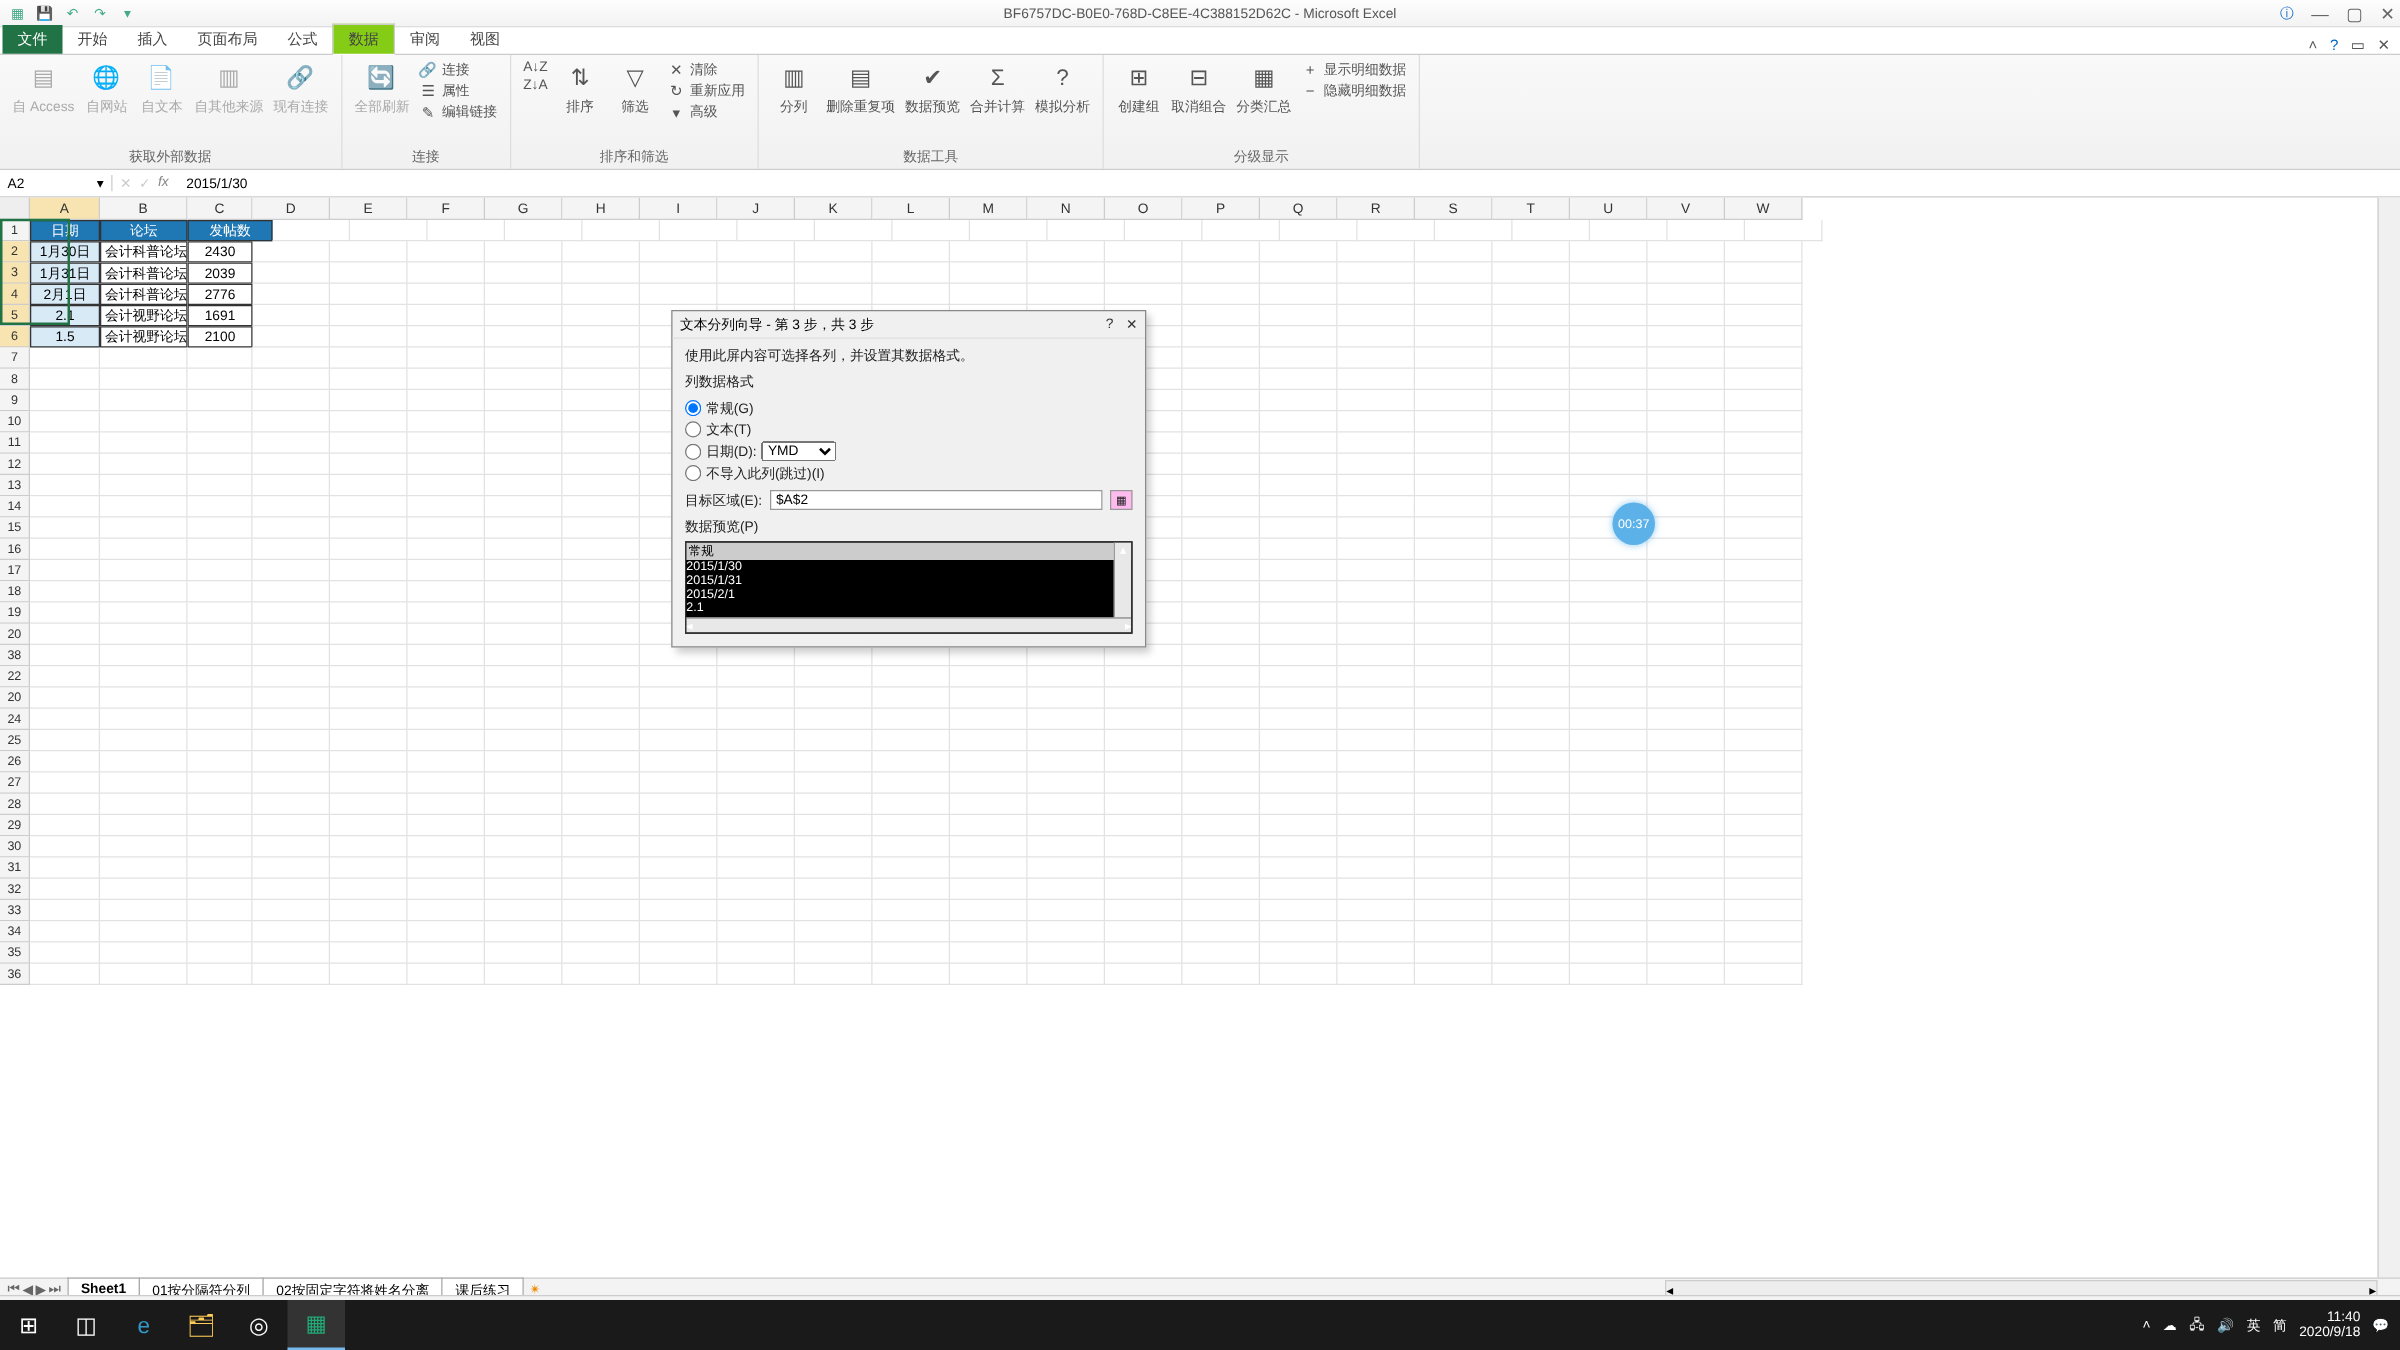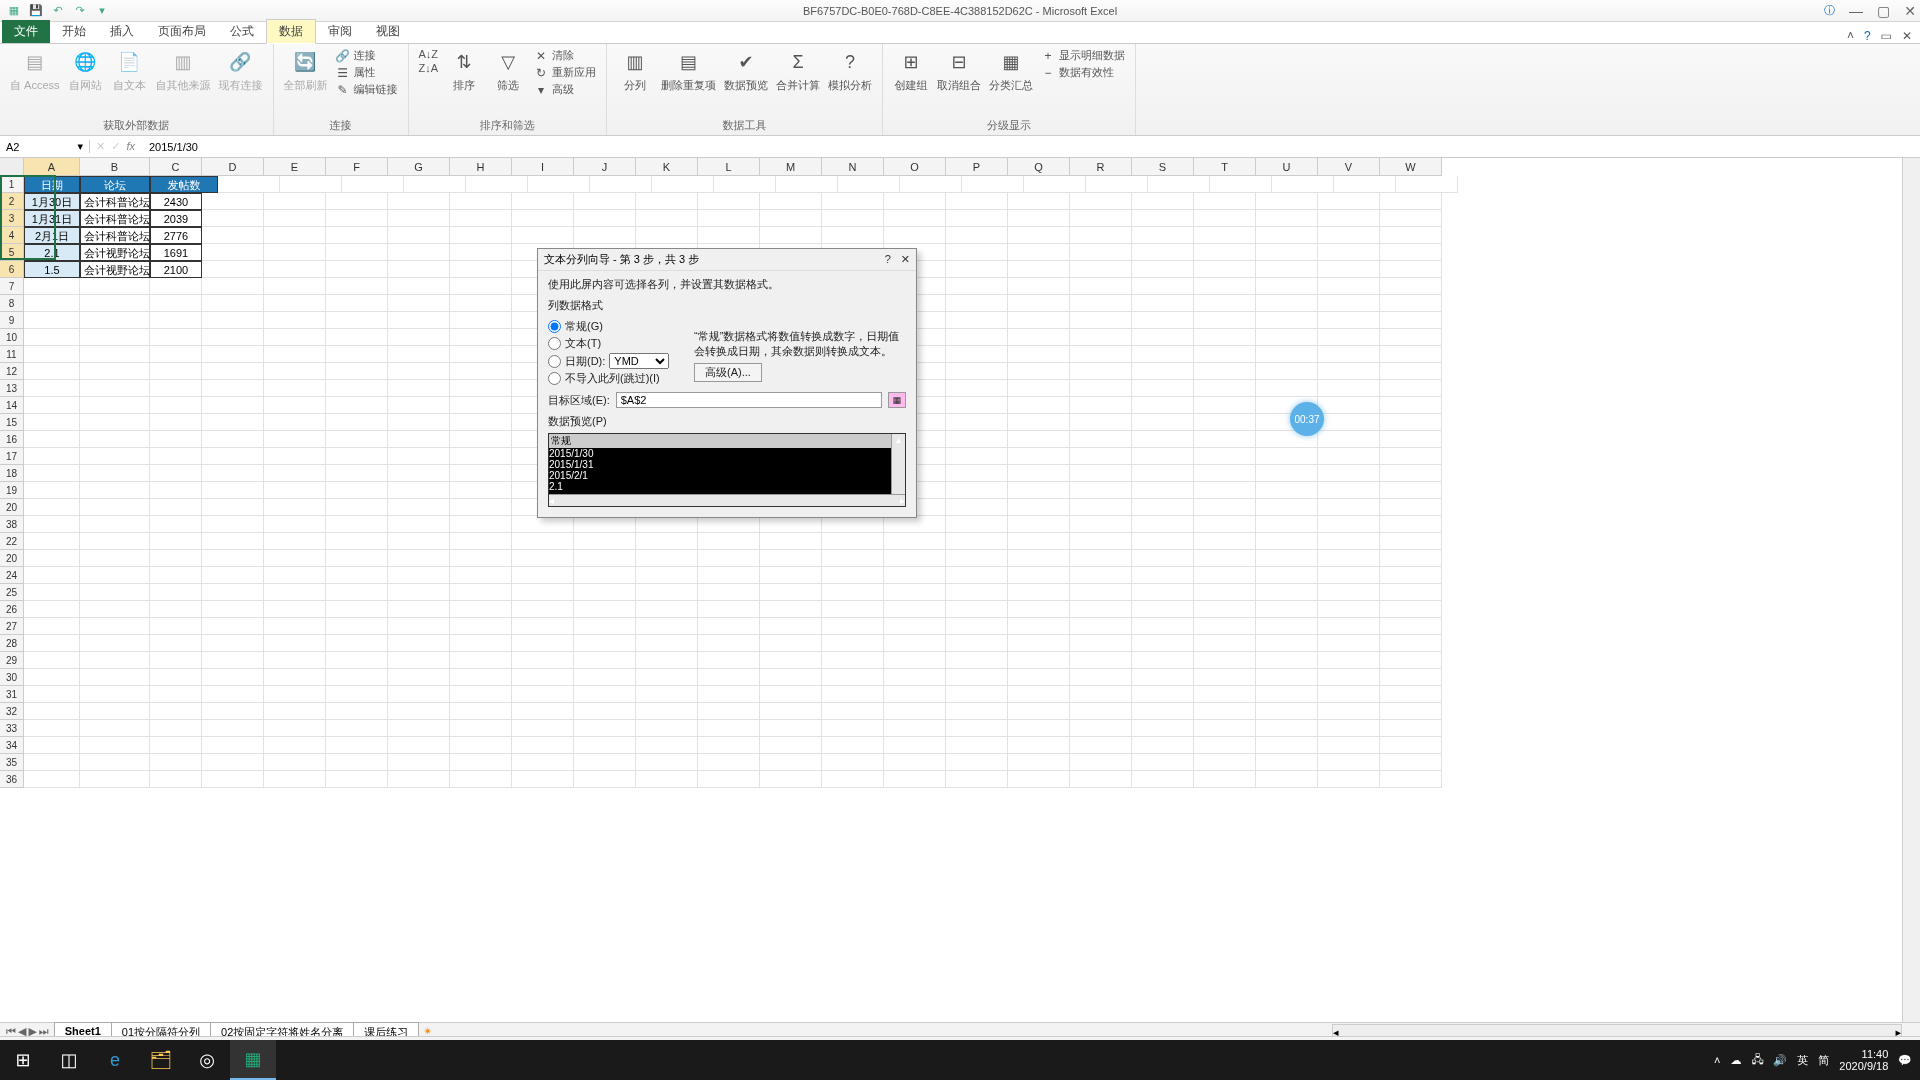--- a/index.html
+++ b/index.html
@@ -9,21 +9,21 @@
 .titlebar { height: 22px; background: linear-gradient(#fdfdfd, #f3f3f3); border-bottom: 1px solid #d4d4d4; display: flex; align-items: center; position: relative; }
 .titlebar .qat { display: flex; gap: 6px; margin-left: 6px; align-items: center; }
 .qat-icon { width: 16px; height: 16px; display: inline-flex; align-items: center; justify-content: center; color: #4a8; font-size: 11px; }
 .titlebar .title { position: absolute; left: 50%; transform: translateX(-50%); color: #555; font-size: 11px; }
 .titlebar .wincontrols { position: absolute; right: 4px; display: flex; gap: 14px; color: #666; font-size: 14px; align-items: center; }
 
 
 .ribbon-tabs { height: 22px; background: #fff; display: flex; align-items: flex-end; border-bottom: 1px solid #ccc; padding-left: 2px; position: relative; }
 .rtab { padding: 3px 12px; font-size: 12px; color: #444; cursor: pointer; }
 .rtab.file { background: #217346; color: #fff; }
-.rtab.active { border: 1px solid #ccc; border-bottom: 1px solid #fff; background: #fef9c3; margin-bottom: -1px; }
+.rtab.active { border: 1px solid #ccc; border-bottom: 1px solid #fff; background: #84cc16; margin-bottom: -1px; }
 .rtab-right { position: absolute; right: 8px; display: flex; gap: 10px; color: #555; }
 
 
 .ribbon { height: 92px; background: linear-gradient(#f9f9f9, #f1f1f1); border-bottom: 1px solid #ccc; display: flex; }
 .rgroup { border-right: 1px solid #ddd; padding: 4px 10px 2px; display: flex; flex-direction: column; justify-content: space-between; }
 .rgroup-row { display: flex; gap: 8px; align-items: flex-start; }
 .rbtn { display: flex; flex-direction: column; align-items: center; gap: 2px; min-width: 36px; color: #555; cursor: pointer; font-size: 11px; }
 .rbtn.disabled { color: #aaa; }
 .rbtn .ric { width: 28px; height: 28px; display: flex; align-items: center; justify-content: center; font-size: 18px; }
 .rbtn-sm { display: flex; align-items: center; gap: 4px; color: #555; font-size: 11px; }
@@ -257,21 +257,21 @@
           <span class="ric">▦</span>
           <span>分类汇总</span>
         </div>
       <div style="display:flex;flex-direction:column;gap:2px">
         <div class="rbtn-sm disabled">
             <span class="ric">+</span>
             <span>显示明细数据</span>
           </div>
         <div class="rbtn-sm disabled">
             <span class="ric">−</span>
-            <span>数据有效性</span>
+            <span>隐藏明细数据</span>
           </div>
       </div>
     </div>
     <div class="rgroup-label">分级显示</div>
   </div>
 </div>
 
 <div class="namebar">
   <div class="namebox">
       <span>A2</span>
@@ -1278,24 +1278,20 @@
       </div>
     <div class="radio-row">
         <input type="radio" style="">
         <span>日期(D):</span>
       <select style="width:60px;font-size:11px"><option>YMD</option></select>
     </div>
     <div class="radio-row">
         <input type="radio" style="">
         <span>不导入此列(跳过)(I)</span>
       </div>
-    <div class="format-right">
-      <div>“常规”数据格式将数值转换成数字，日期值会转换成日期，其余数据则转换成文本。</div>
-      <span class="adv-btn">高级(A)...</span>
-    </div>
     <div class="dest-row">
       <span>目标区域(E):</span>
       <input value="$A$2" style="">
       <span class="refbtn">▦</span>
     </div>
     <div style="margin-top:6px">数据预览(P)</div>
     <div class="preview-box">
       <div class="ph">常规</div>
       <div id="preview-rows">
           <div>2015/1/30</div>

